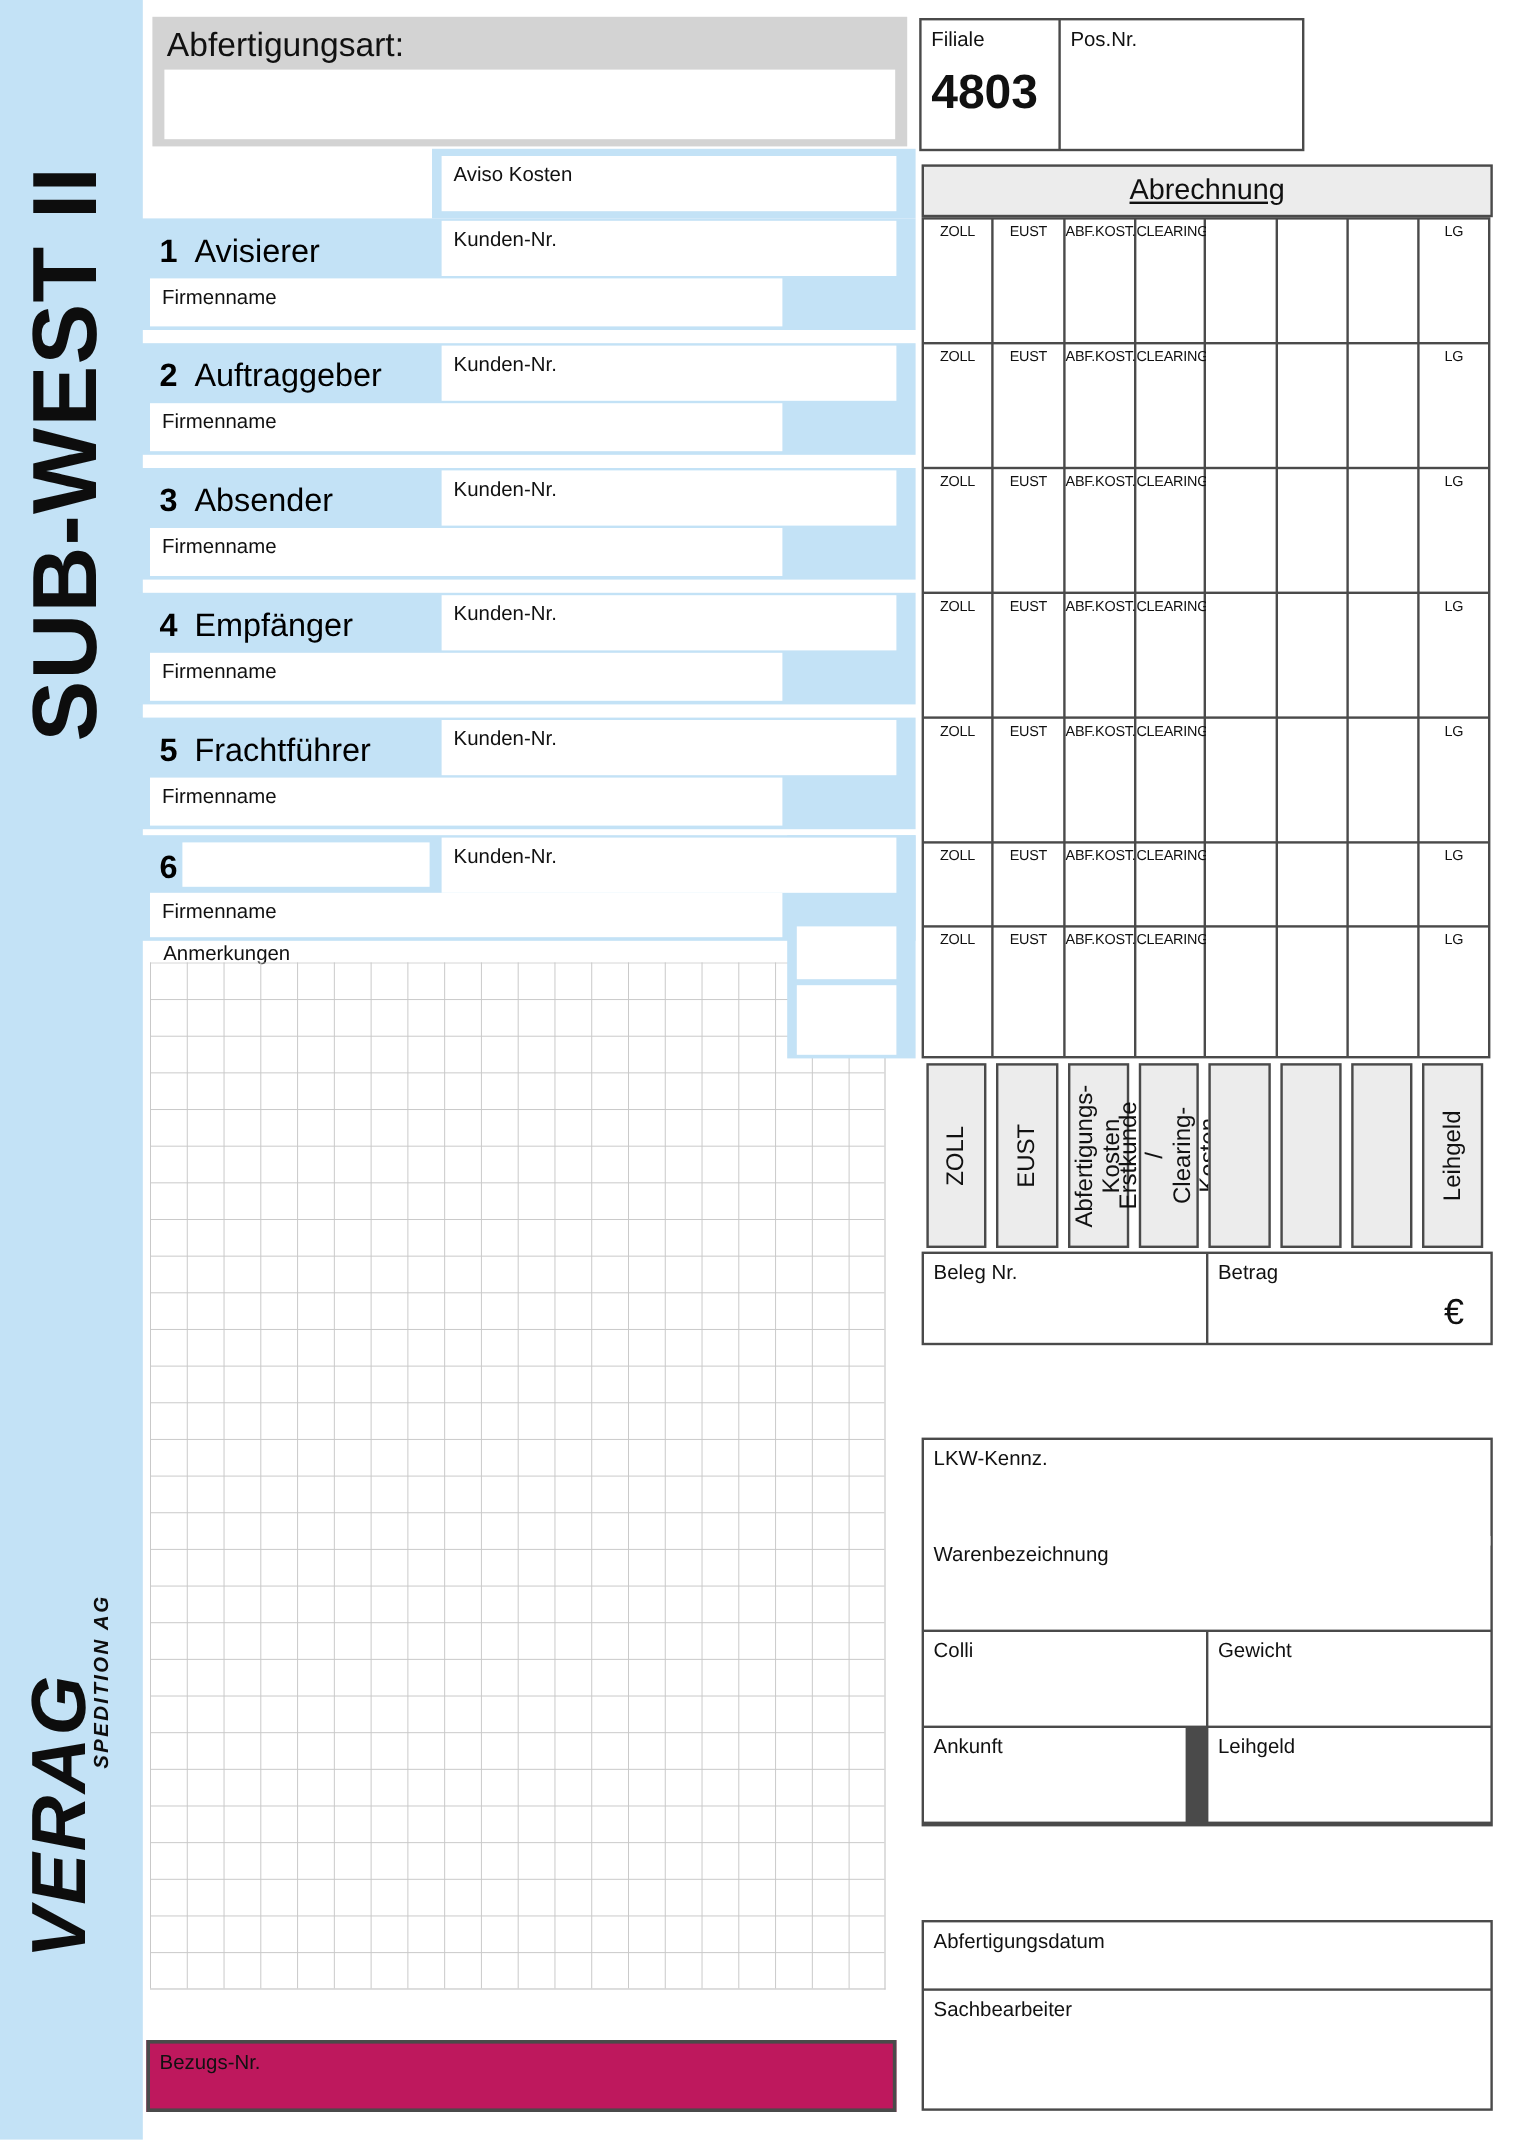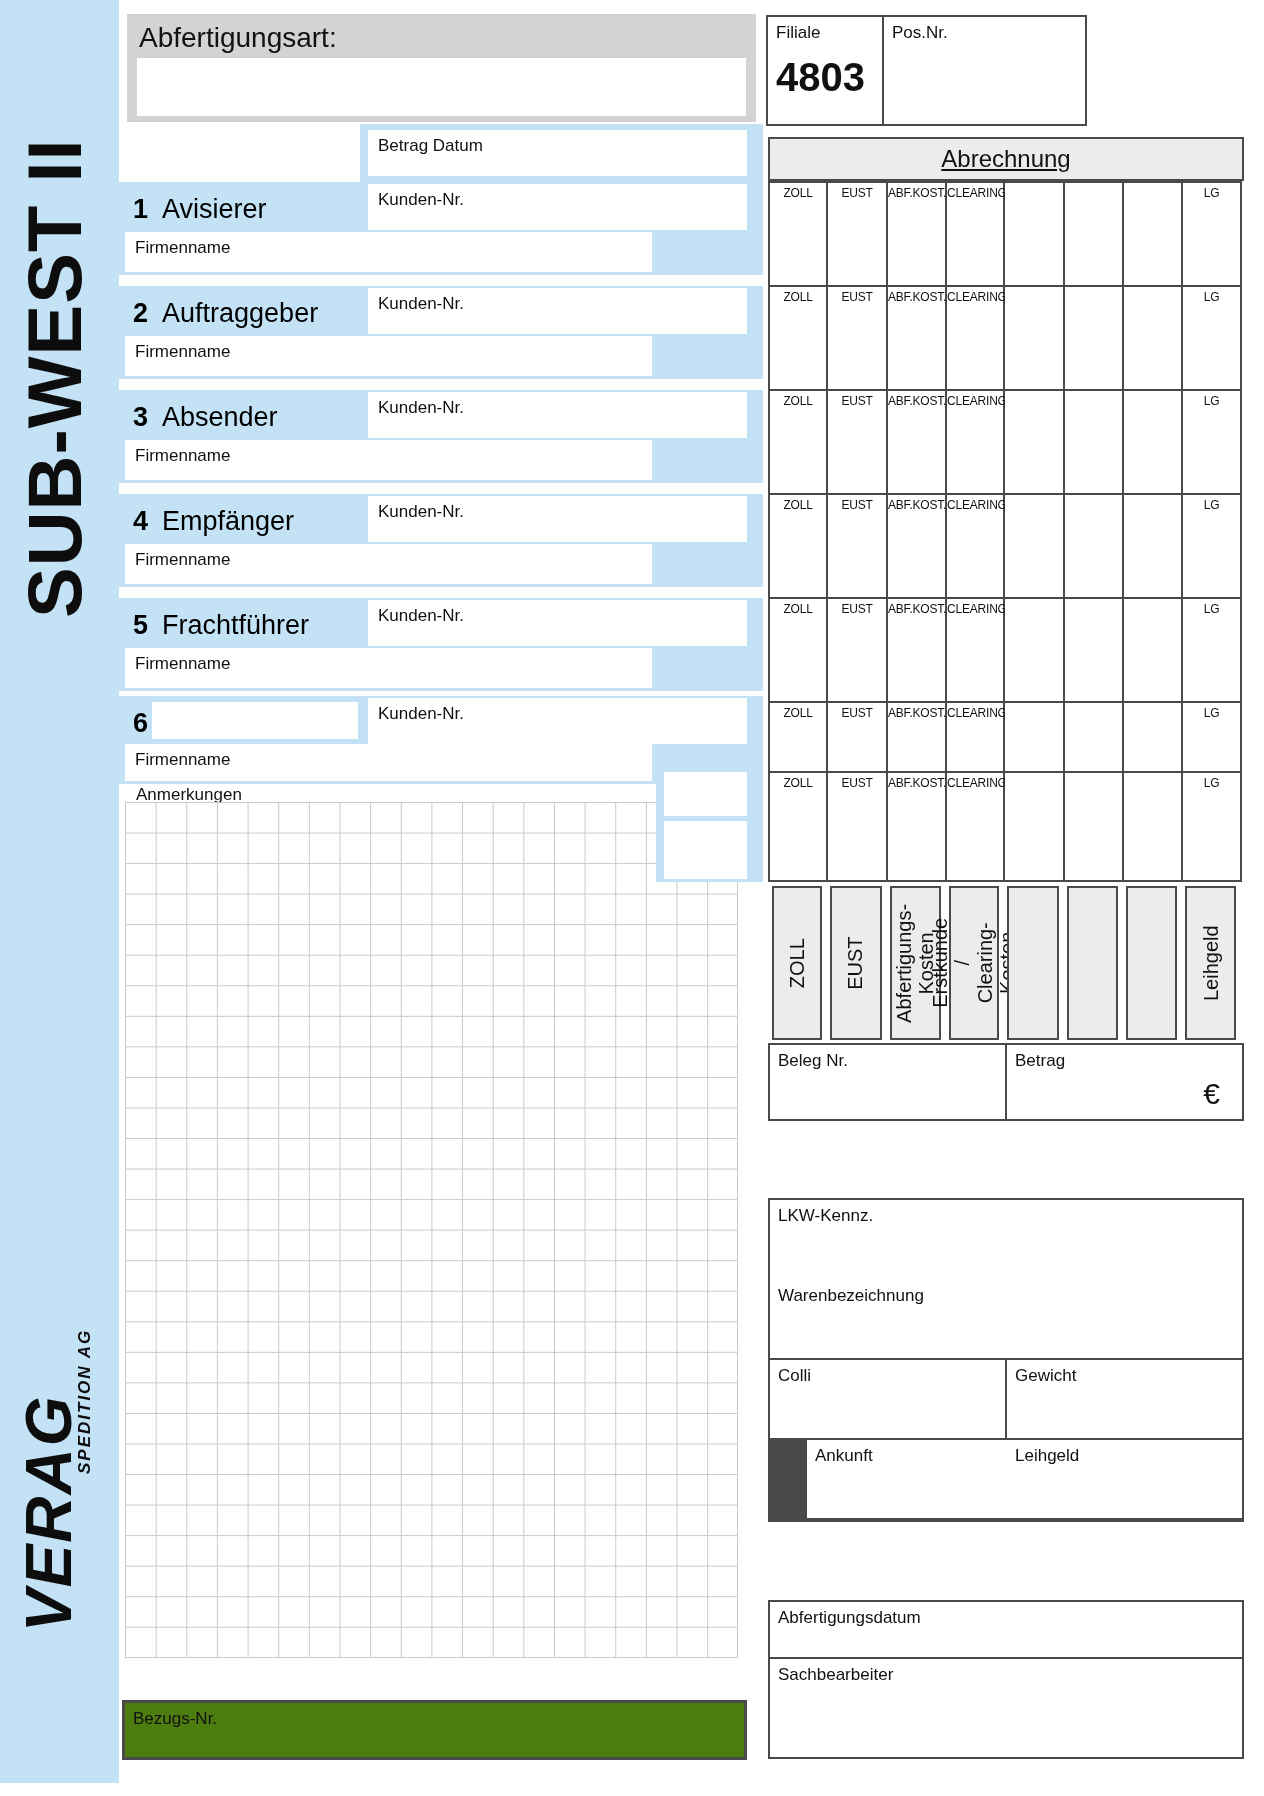--- a/index.html
+++ b/index.html
@@ -42,21 +42,21 @@
       <div class="inlbl">Filiale</div>
       <div class="abs" style="left:8px;top:38px;font-size:40px;font-weight:bold;">4803</div>
     </div>
     <div class="field" style="left:118px;top:2px;width:201px;height:107px;">
       <div class="inlbl">Pos.Nr.</div>
     </div>
   </div>
 
   <div class="sec-band" style="left:360px;top:124px;width:403px;height:58px;"></div>
   <div class="field" style="left:368px;top:130px;width:379px;height:46px;">
-    <div class="inlbl" style="left:10px;">Betrag Datum</div>
+    <div class="inlbl" style="left:10px;">Aviso Kosten</div>
   </div>
 
   <div class="abs" style="left:768px;top:137px;width:476px;height:44px;background:#ececec;border:2px solid #4a4a4a;text-align:center;line-height:40px;font-size:24px;text-decoration:underline;">Abrechnung</div>
 
   <div class="abs lbl" style="left:136px;top:785px;">Anmerkungen</div>
   <div class="abs" style="left:125px;top:802px;width:613px;height:856px;
               background-image:linear-gradient(to right,#c9c9c9 1px,transparent 1px),linear-gradient(to bottom,#c9c9c9 1px,transparent 1px);
               background-size:30.65px 30.55px;border-right:1px solid #c9c9c9;border-bottom:1px solid #c9c9c9;"></div>
 
   <div class="dark-box" style="left:768px;top:1043px;width:476px;height:78px;">
@@ -75,38 +75,38 @@
     </div>
     <div class="field" style="left:2px;top:82px;width:472px;height:78px;">
       <div class="inlbl">Warenbezeichnung</div>
     </div>
     <div class="field" style="left:2px;top:162px;width:235px;height:78px;">
       <div class="inlbl">Colli</div>
     </div>
     <div class="field" style="left:239px;top:162px;width:235px;height:78px;">
       <div class="inlbl">Gewicht</div>
     </div>
-    <div class="field" style="left:2px;top:242px;width:218px;height:78px;margin-left:37px;">
+    <div class="field" style="left:2px;top:242px;width:218px;height:78px;">
       <div class="inlbl">Ankunft</div>
     </div>
     <div class="field" style="left:239px;top:242px;width:235px;height:78px;">
       <div class="inlbl">Leihgeld</div>
     </div>
   </div>
 
   <div class="dark-box" style="left:768px;top:1600px;width:476px;height:159px;">
     <div class="field" style="left:2px;top:2px;width:472px;height:55px;">
       <div class="inlbl">Abfertigungsdatum</div>
     </div>
     <div class="field" style="left:2px;top:59px;width:472px;height:98px;">
       <div class="inlbl">Sachbearbeiter</div>
     </div>
   </div>
 
-  <div class="abs" style="left:122px;top:1700px;width:625px;height:60px;background:#4d7c0f;border:3px solid #4a4a4a;">
+  <div class="abs" style="left:122px;top:1700px;width:625px;height:60px;background:#be185d;border:3px solid #4a4a4a;">
     <div class="inlbl">Bezugs-Nr.</div>
   </div>
 
   <div id="dyn">
       <div class="sec-band" style="left: 115px; top: 182px; width: 648px; height: 93px;"></div>
       <div class="sec-title" style="left: 133px; top: 194px;">
         <div class="sec-num">1</div>
         <div class="sec-name">Avisierer</div>
       </div>
       <div class="field" style="left: 368px; top: 184px; width: 379px; height: 46px;">

